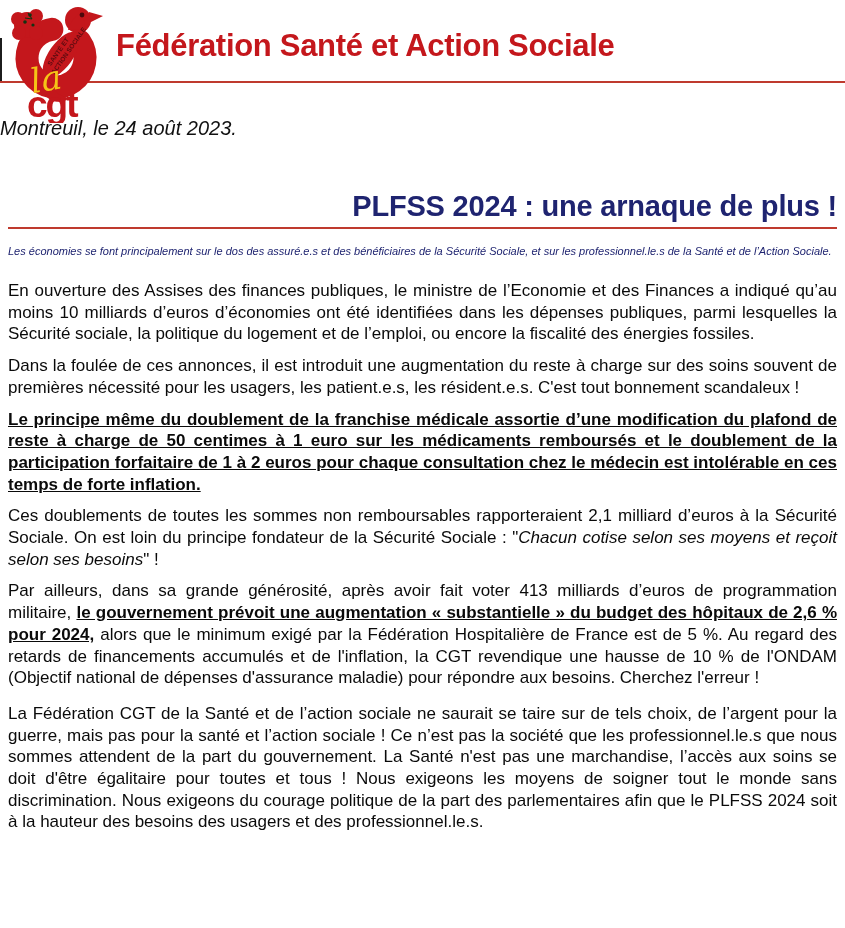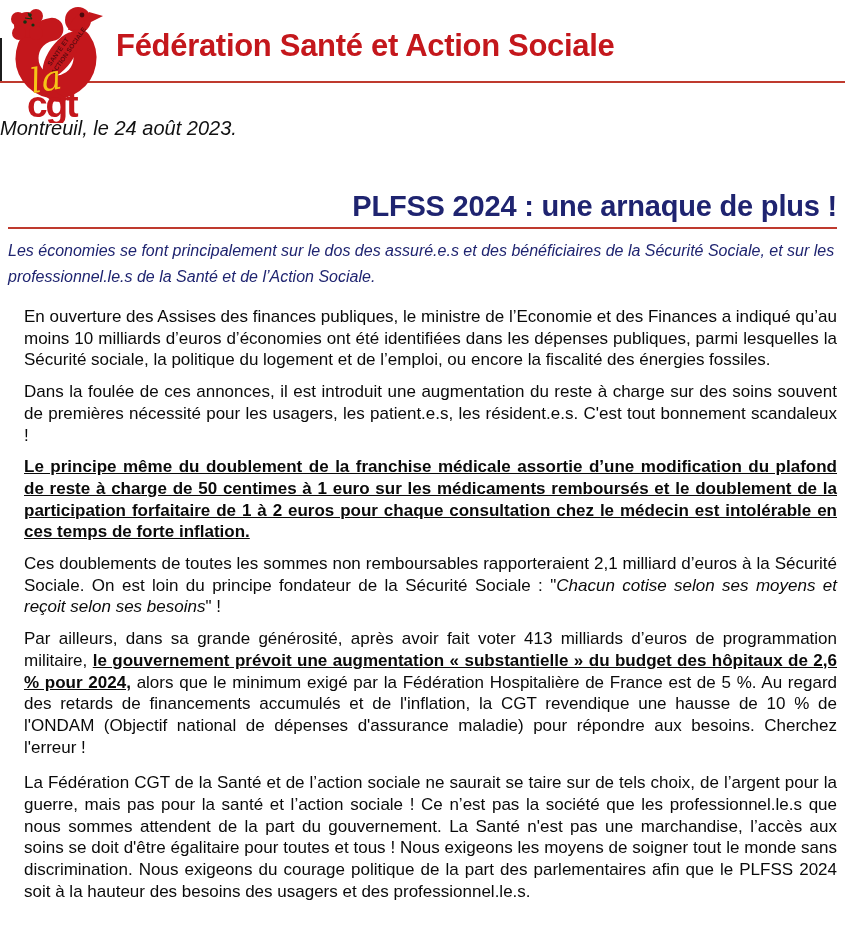--- a/index.html
+++ b/index.html
@@ -45,30 +45,29 @@
   }
   .article-title{
     font-size:29px;font-weight:bold;color:var(--navy);
     letter-spacing:-0.2px;line-height:32px;text-align:right;
   }
   .title-rule{
     margin-top:5px;height:2px;background:var(--rule-red);width:100%;
   }
   .subtitle{
     margin-top:9px;
-    font-size:16px;font-style:italic;color:var(--navy);
+    font-size:11px;font-style:italic;color:var(--navy);
     line-height:26px;text-align:left;
   }
   .body-copy{margin-top:16px;}
   .para{
     font-size:17px;line-height:21.7px;
     text-align:justify;
     margin-bottom:10px;
     color:var(--body-black);
-    margin-left:16px;
   }
   .para:last-child{margin-bottom:0;margin-top:14px;}
   .run-regular{font-weight:normal;font-style:normal;}
   .run-bold{font-weight:bold;text-decoration:underline;}
   .run-italic{font-style:italic;}
 </style>
 </head>
 <body>
 
 <div class="page">

